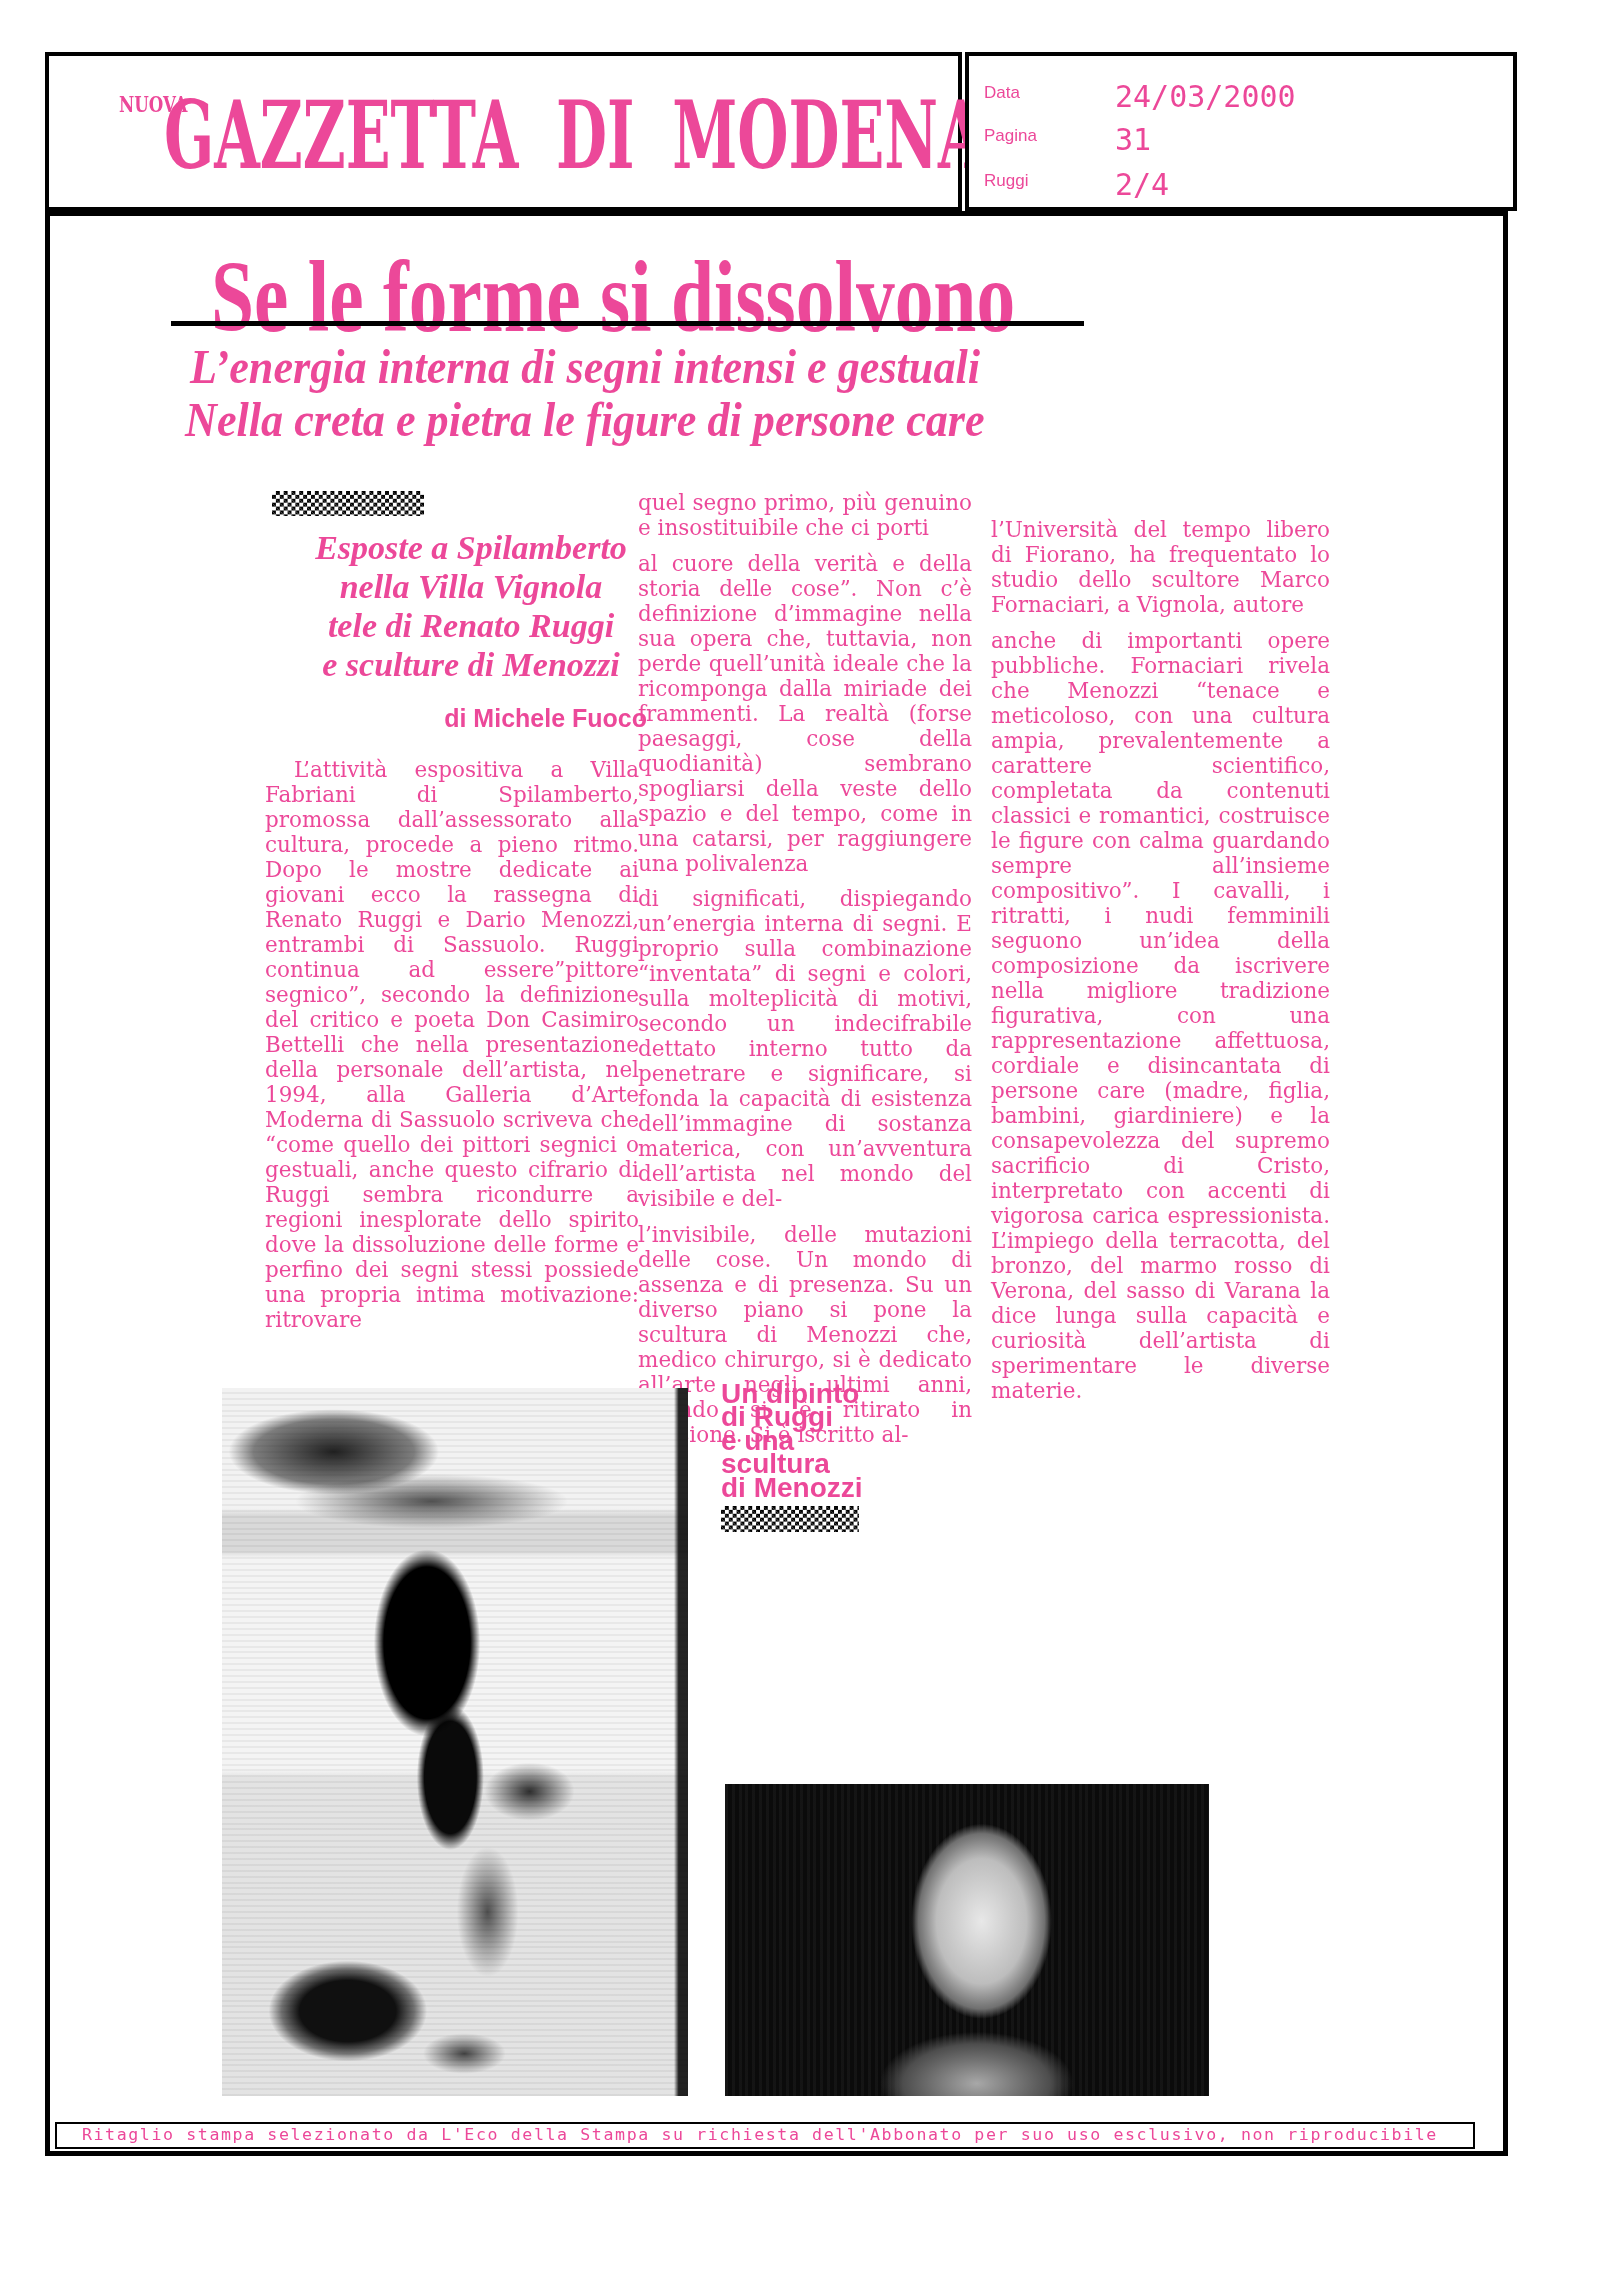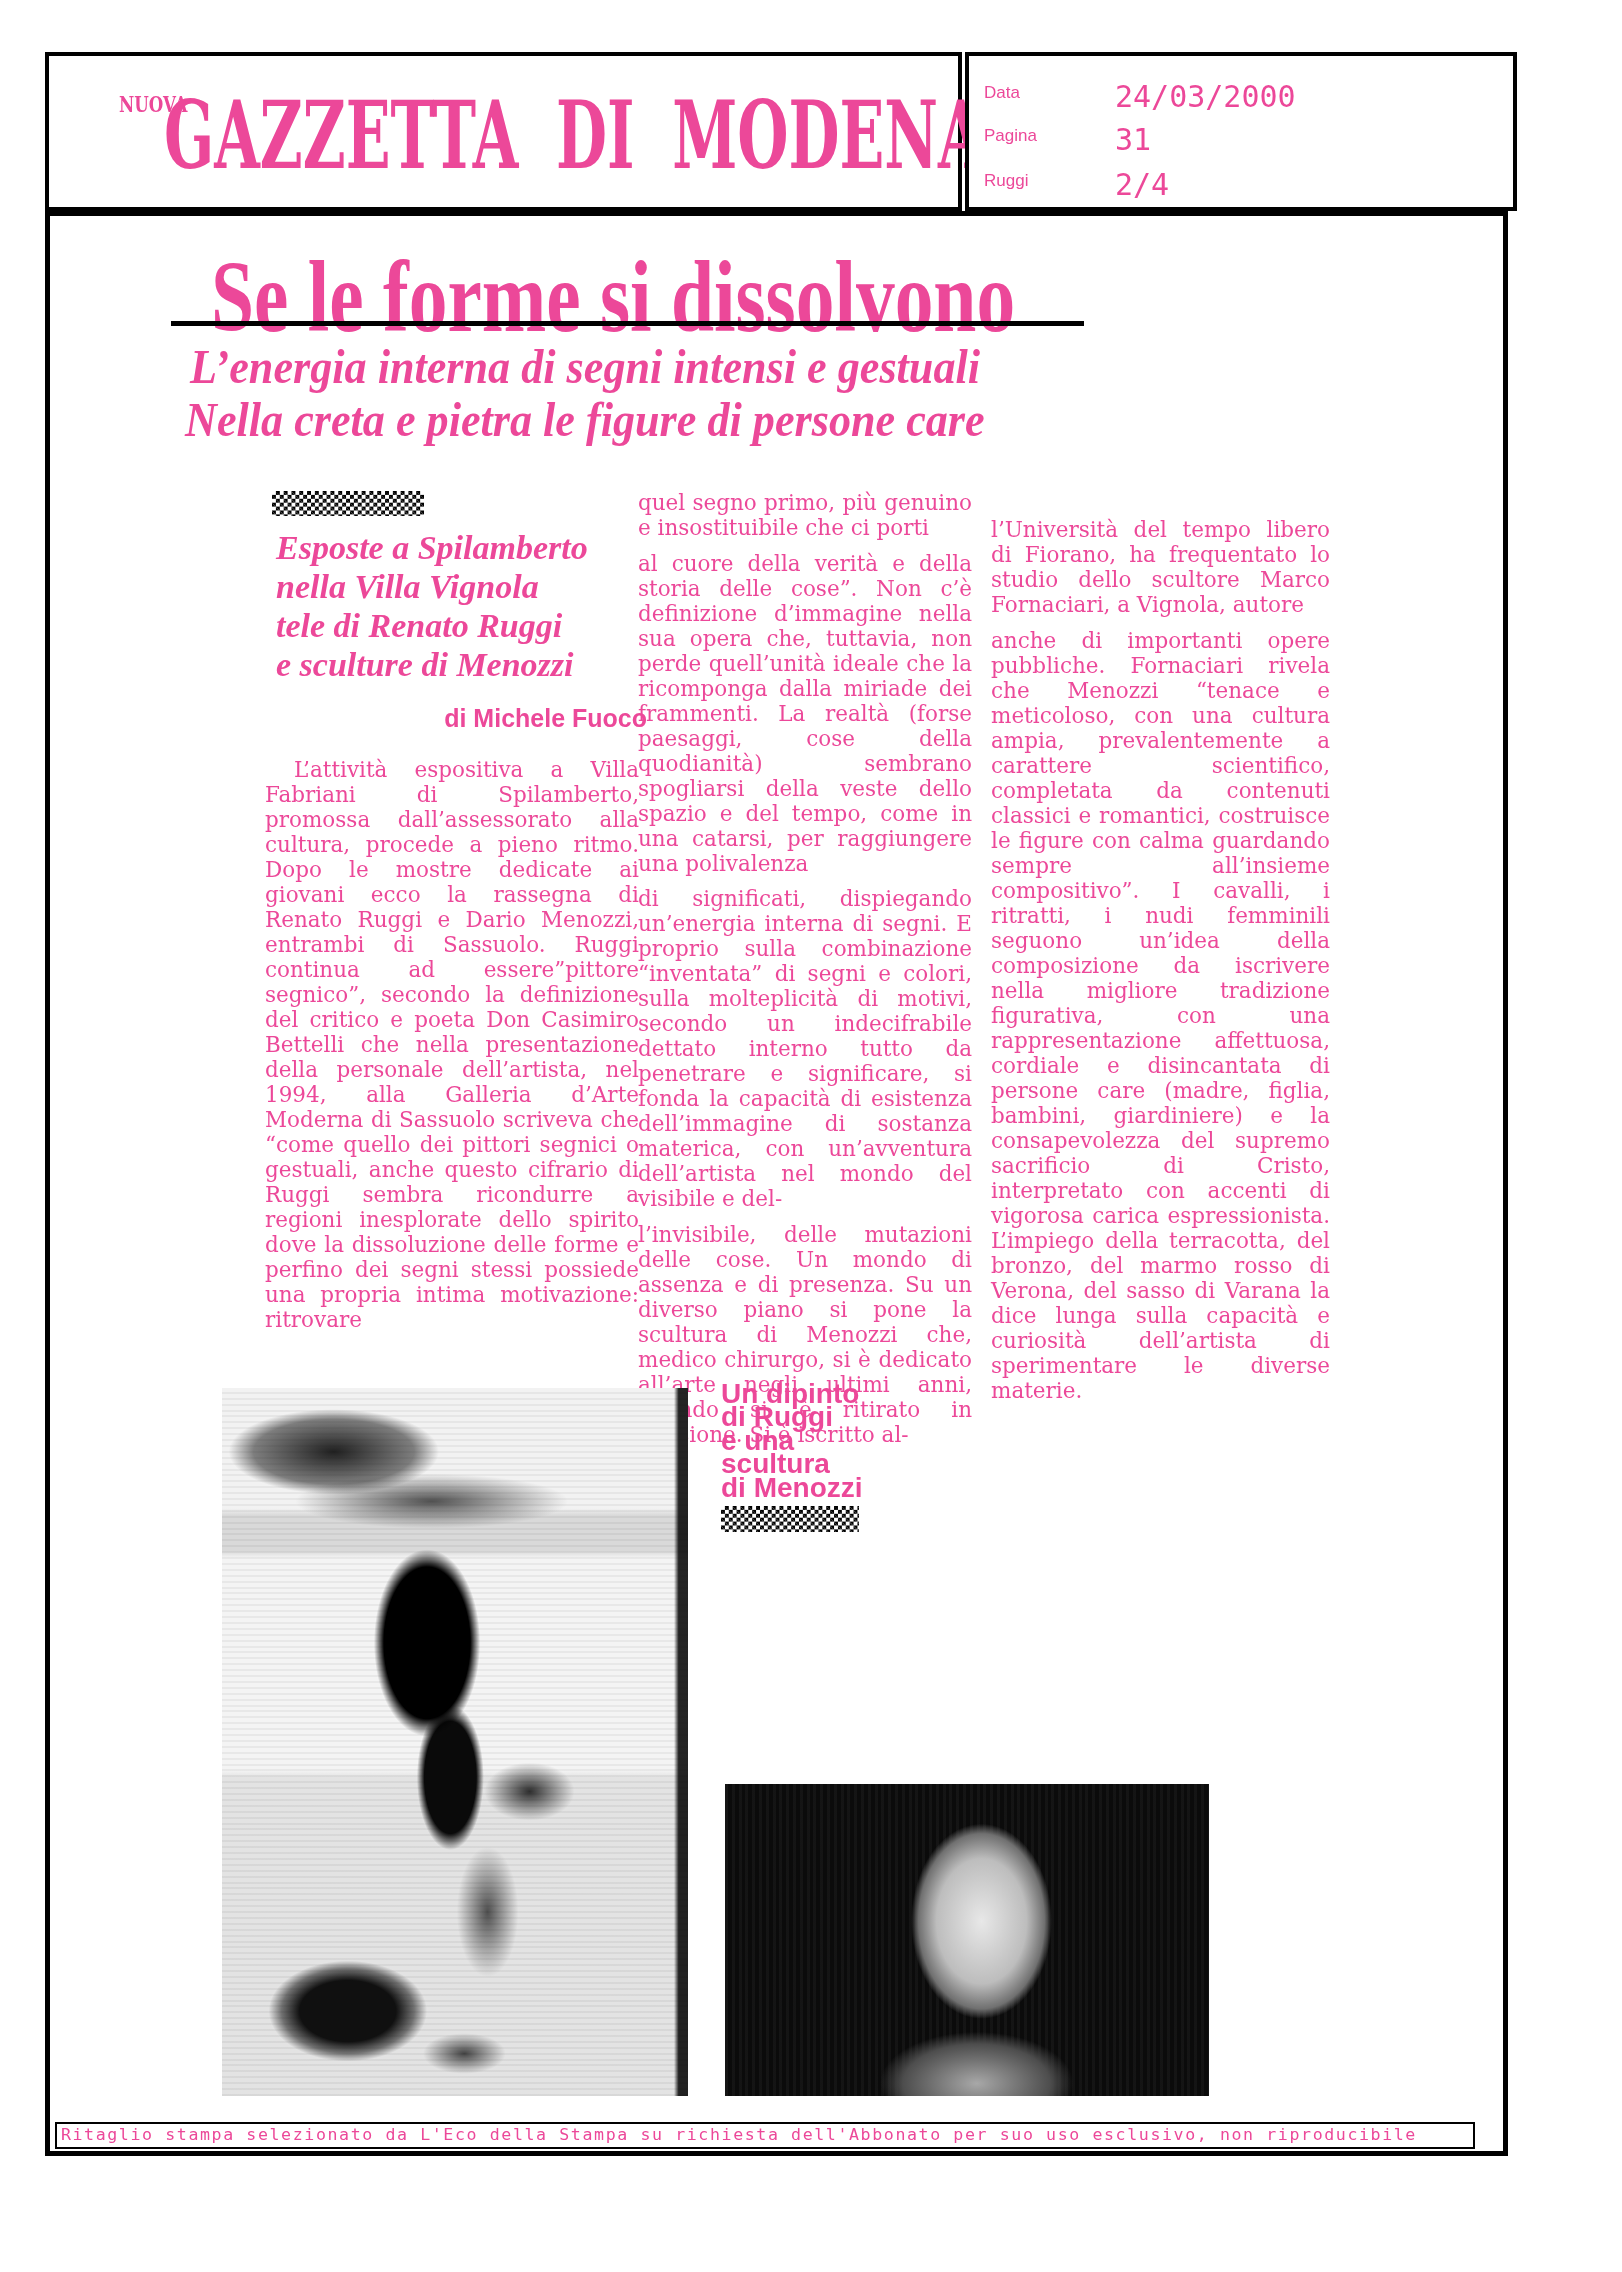--- a/index.html
+++ b/index.html
@@ -42,21 +42,21 @@
 
   .checker{background-image:
       linear-gradient(45deg,#000 25%,transparent 25%,transparent 75%,#000 75%),
       linear-gradient(45deg,#000 25%,#fff 25%,#fff 75%,#000 75%);
       background-position:0 0,3.9px 3.9px;background-size:7.8px 7.8px;}
   .checker-top{position:absolute;left:222px;top:275px;width:152px;height:25px;}
   .checker-caption{position:absolute;left:671px;top:1290px;width:138px;height:26px;}
 
   .standfirst{position:absolute;left:226px;top:312px;width:390px;}
   .standfirst div{font-family:"Liberation Serif",serif;font-style:italic;font-weight:bold;
-            font-size:34px;line-height:39px;white-space:nowrap;}
+            font-size:34px;line-height:39px;white-space:nowrap;text-align:center;}
 
   .byline{position:absolute;left:215px;top:488px;width:382px;text-align:right;
           font-family:"Liberation Sans",sans-serif;font-weight:bold;font-size:25px;}
 
   .bodycol{position:absolute;text-align:justify;
            font-family:"DejaVu Serif",serif;font-size:21.5px;line-height:25px;}
   .bodycol p{margin:0 0 10.7px 0;}
   .bodycol p.indent{text-indent:29px;}
   .col1{left:215px;top:541px;width:374px;}
   .col2{left:588px;top:274px;width:334px;}
@@ -85,21 +85,21 @@
       repeating-linear-gradient(90deg,rgba(255,255,255,.04) 0 2.9px,transparent 2.9px 6.8px);}
 
   .caption{position:absolute;left:671px;top:1166px;width:224px;}
   .caption div{font-family:"Liberation Sans",sans-serif;font-weight:bold;
                font-size:28px;line-height:23.4px;}
 
   
   .footer-box{position:absolute;left:4.9px;top:1906px;width:1416px;height:23.4px;
               border:2.9px solid #000;background:#fff;white-space:nowrap;overflow:hidden;}
   .footer-text{font-family:"DejaVu Sans Mono",monospace;font-size:16.6px;line-height:22.4px;
-               letter-spacing:1.6px;padding-left:4px;}
+               letter-spacing:1.6px;padding-left:25px;}
 </style>
 </head>
 <body>
 
 <div class="page">
 
   <div class="masthead-box">
     <span class="masthead-pretitle">NUOVA</span>
     <h1 class="masthead-title">GAZZETTA DI MODENA</h1>
   </div>

